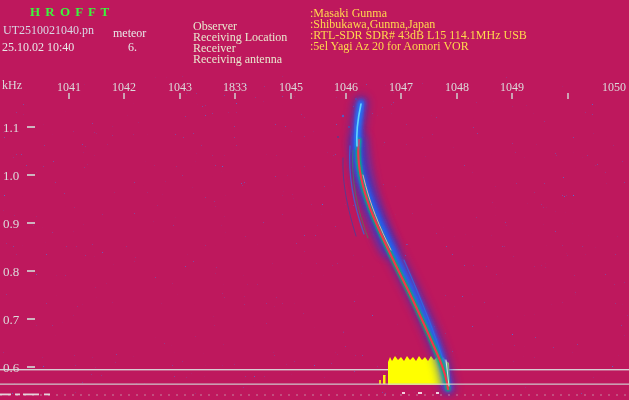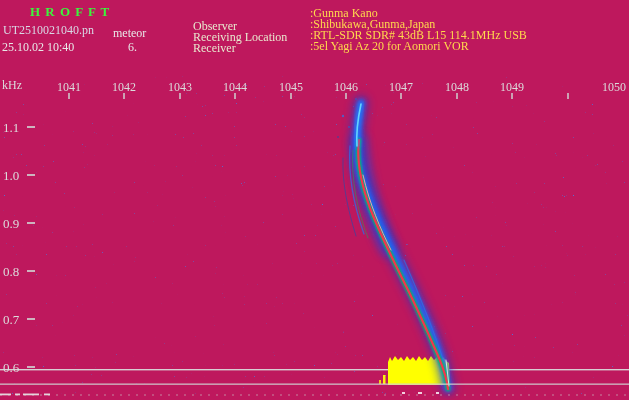--- a/index.html
+++ b/index.html
@@ -33,31 +33,32 @@
 
   <div>
     <div class="abs title" style="left:30px; top:5px;">H R O F F T</div>
     <div class="abs file" style="left:3px; top:24px;">UT2510021040.pn</div>
     <div class="abs mode" style="left:113px; top:27px;">meteor</div>
     <div class="abs dt" style="left:2px; top:41px;">25.10.02 10:40</div>
     <div class="abs cnt" style="left:128px; top:41px;">6.</div>
 
     <div class="abs inforow" style="left:175px; top:7px;">
       <span class="ilabel">Observer</span>
-      <span class="ivalue">:Gunma Kano</span>
+      <span class="ivalue">:Masaki Gunma</span>
     </div>
     <div class="abs inforow" style="left:175px; top:18px;">
       <span class="ilabel">Receiving Location</span>
       <span class="ivalue">:Shibukawa,Gunma,Japan</span>
     </div>
     <div class="abs inforow" style="left:175px; top:29px;">
       <span class="ilabel">Receiver</span>
       <span class="ivalue">:RTL-SDR SDR# 43dB L15 114.1MHz USB</span>
     </div>
     <div class="abs inforow" style="left:175px; top:40px;">
+      <span class="ilabel">Receiving antenna</span>
       <span class="ivalue">:5el Yagi Az 20 for Aomori VOR</span>
     </div>
   </div>
 
   <svg class="abs" style="left:0; top:0;" width="629" height="400" viewBox="0 0 629 400">
     <defs>
       <filter id="speckle" x="0" y="0" width="100%" height="100%">
         <feTurbulence type="fractalNoise" baseFrequency="0.9" numOctaves="2" seed="7"></feTurbulence>
         <feColorMatrix type="matrix" values="0 0 0 0 0.05  0 0 0 0 0.22  0 0 0 0 0.85  0 0 0 9 -7.3"></feColorMatrix>
       </filter>
@@ -160,21 +161,21 @@
   <span class="yl" style="top:120px;">1.1</span>
   <span class="yl" style="top:168px;">1.0</span>
   <span class="yl" style="top:216px;">0.9</span>
   <span class="yl" style="top:264px;">0.8</span>
   <span class="yl" style="top:312px;">0.7</span>
   <span class="yl" style="top:360px;">0.6</span>
 
   <span class="xl" style="left:54px;">1041</span>
   <span class="xl" style="left:109px;">1042</span>
   <span class="xl" style="left:165px;">1043</span>
-  <span class="xl" style="left:220px;">1044</span>
+  <span class="xl" style="left:220px;">1833</span>
   <span class="xl" style="left:276px;">1045</span>
   <span class="xl" style="left:331px;">1046</span>
   <span class="xl" style="left:386px;">1047</span>
   <span class="xl" style="left:442px;">1048</span>
   <span class="xl" style="left:497px;">1049</span>
   <span class="xl" style="left:553px;margin-left:46px;">1050</span>
 
 </div>
 
 </body></html>

